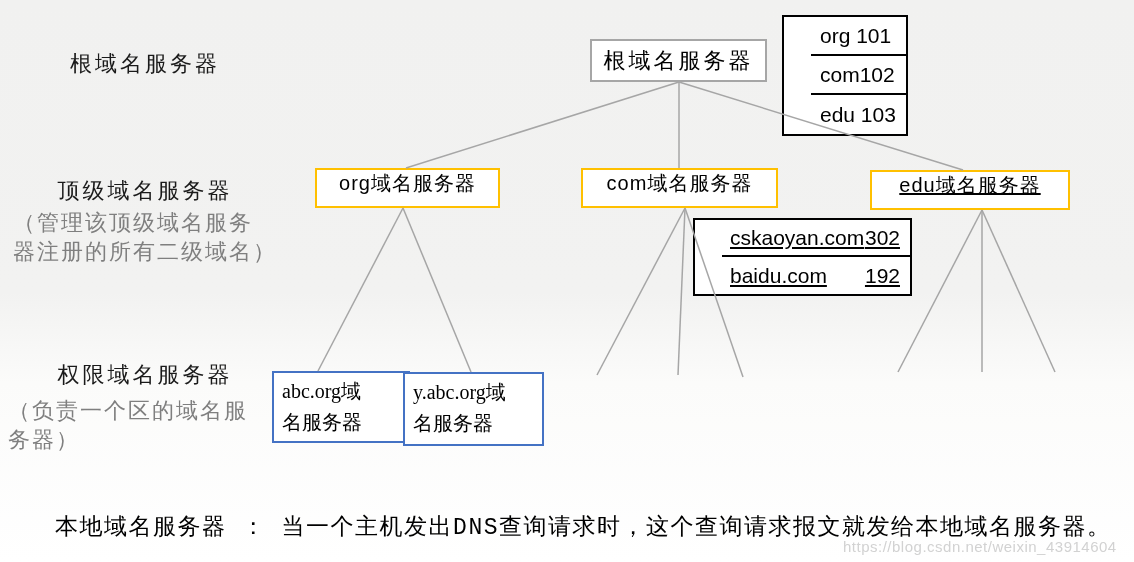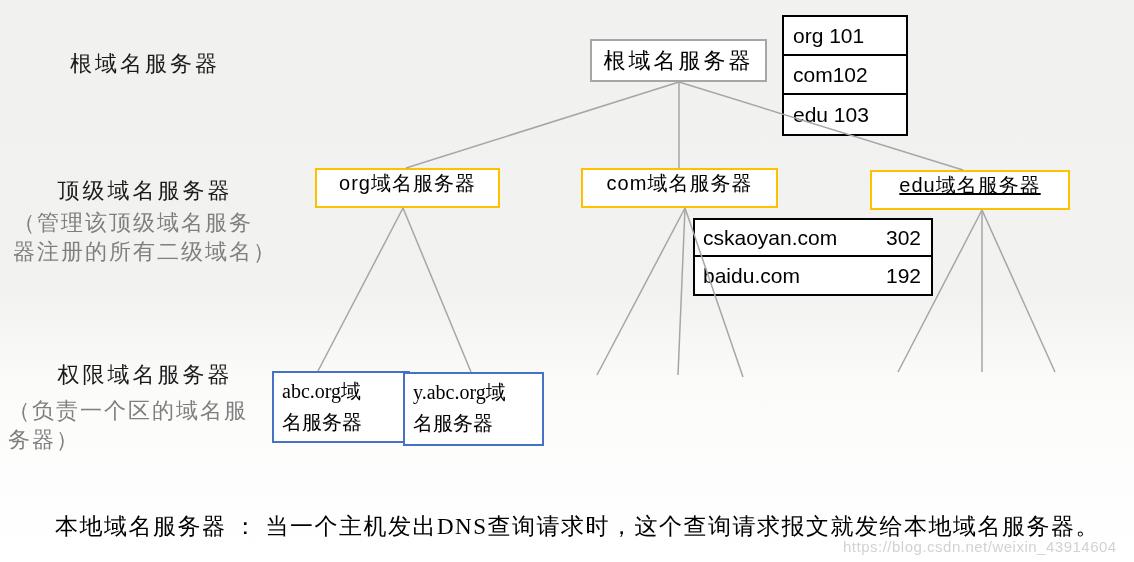--- a/index.html
+++ b/index.html
@@ -68,38 +68,39 @@
     white-space: pre-line;
     font-family: Liberation Serif, serif;
   }
   .auth-abc  { left: 272px; top: 371px; width: 138px; height: 72px; }
   .auth-yabc { left: 403px; top: 372px; width: 141px; height: 74px; }
 
   
   .rec-table {
     background: #fff;
     border: 2px solid #000;
+    padding-left: 27px;
   }
   .rec-row {
     height: 39px;
     display: flex; align-items: center; justify-content: space-between;
     border-bottom: 2px solid #000;
     font-size: 21px;
     padding: 0 9px;
     white-space: nowrap;
   }
   .rec-row:last-child { border-bottom: none; }
   .root-table { left: 782px; top: 15px; width: 126px; }
-  .com-table  { left: 693px; top: 218px; width: 240px; }
+  .com-table  { left: 693px; top: 218px; width: 219px; text-decoration: underline; }
   .com-table .rec-row { height: 37px; padding: 0 10px 0 8px; }
 
   
   .footer-text {
     left: 55px; top: 511px; width: 1075px;
-    font-family: Liberation Serif, serif;
+    font-family: Liberation Mono, monospace;
     font-size: 23px;
     letter-spacing: 1.5px;
     white-space: nowrap;
   }
 
   .watermark {
     left: 843px; top: 538px;
     font-size: 15px;
     letter-spacing: 0.5px;
     color: #d2d2d2;

